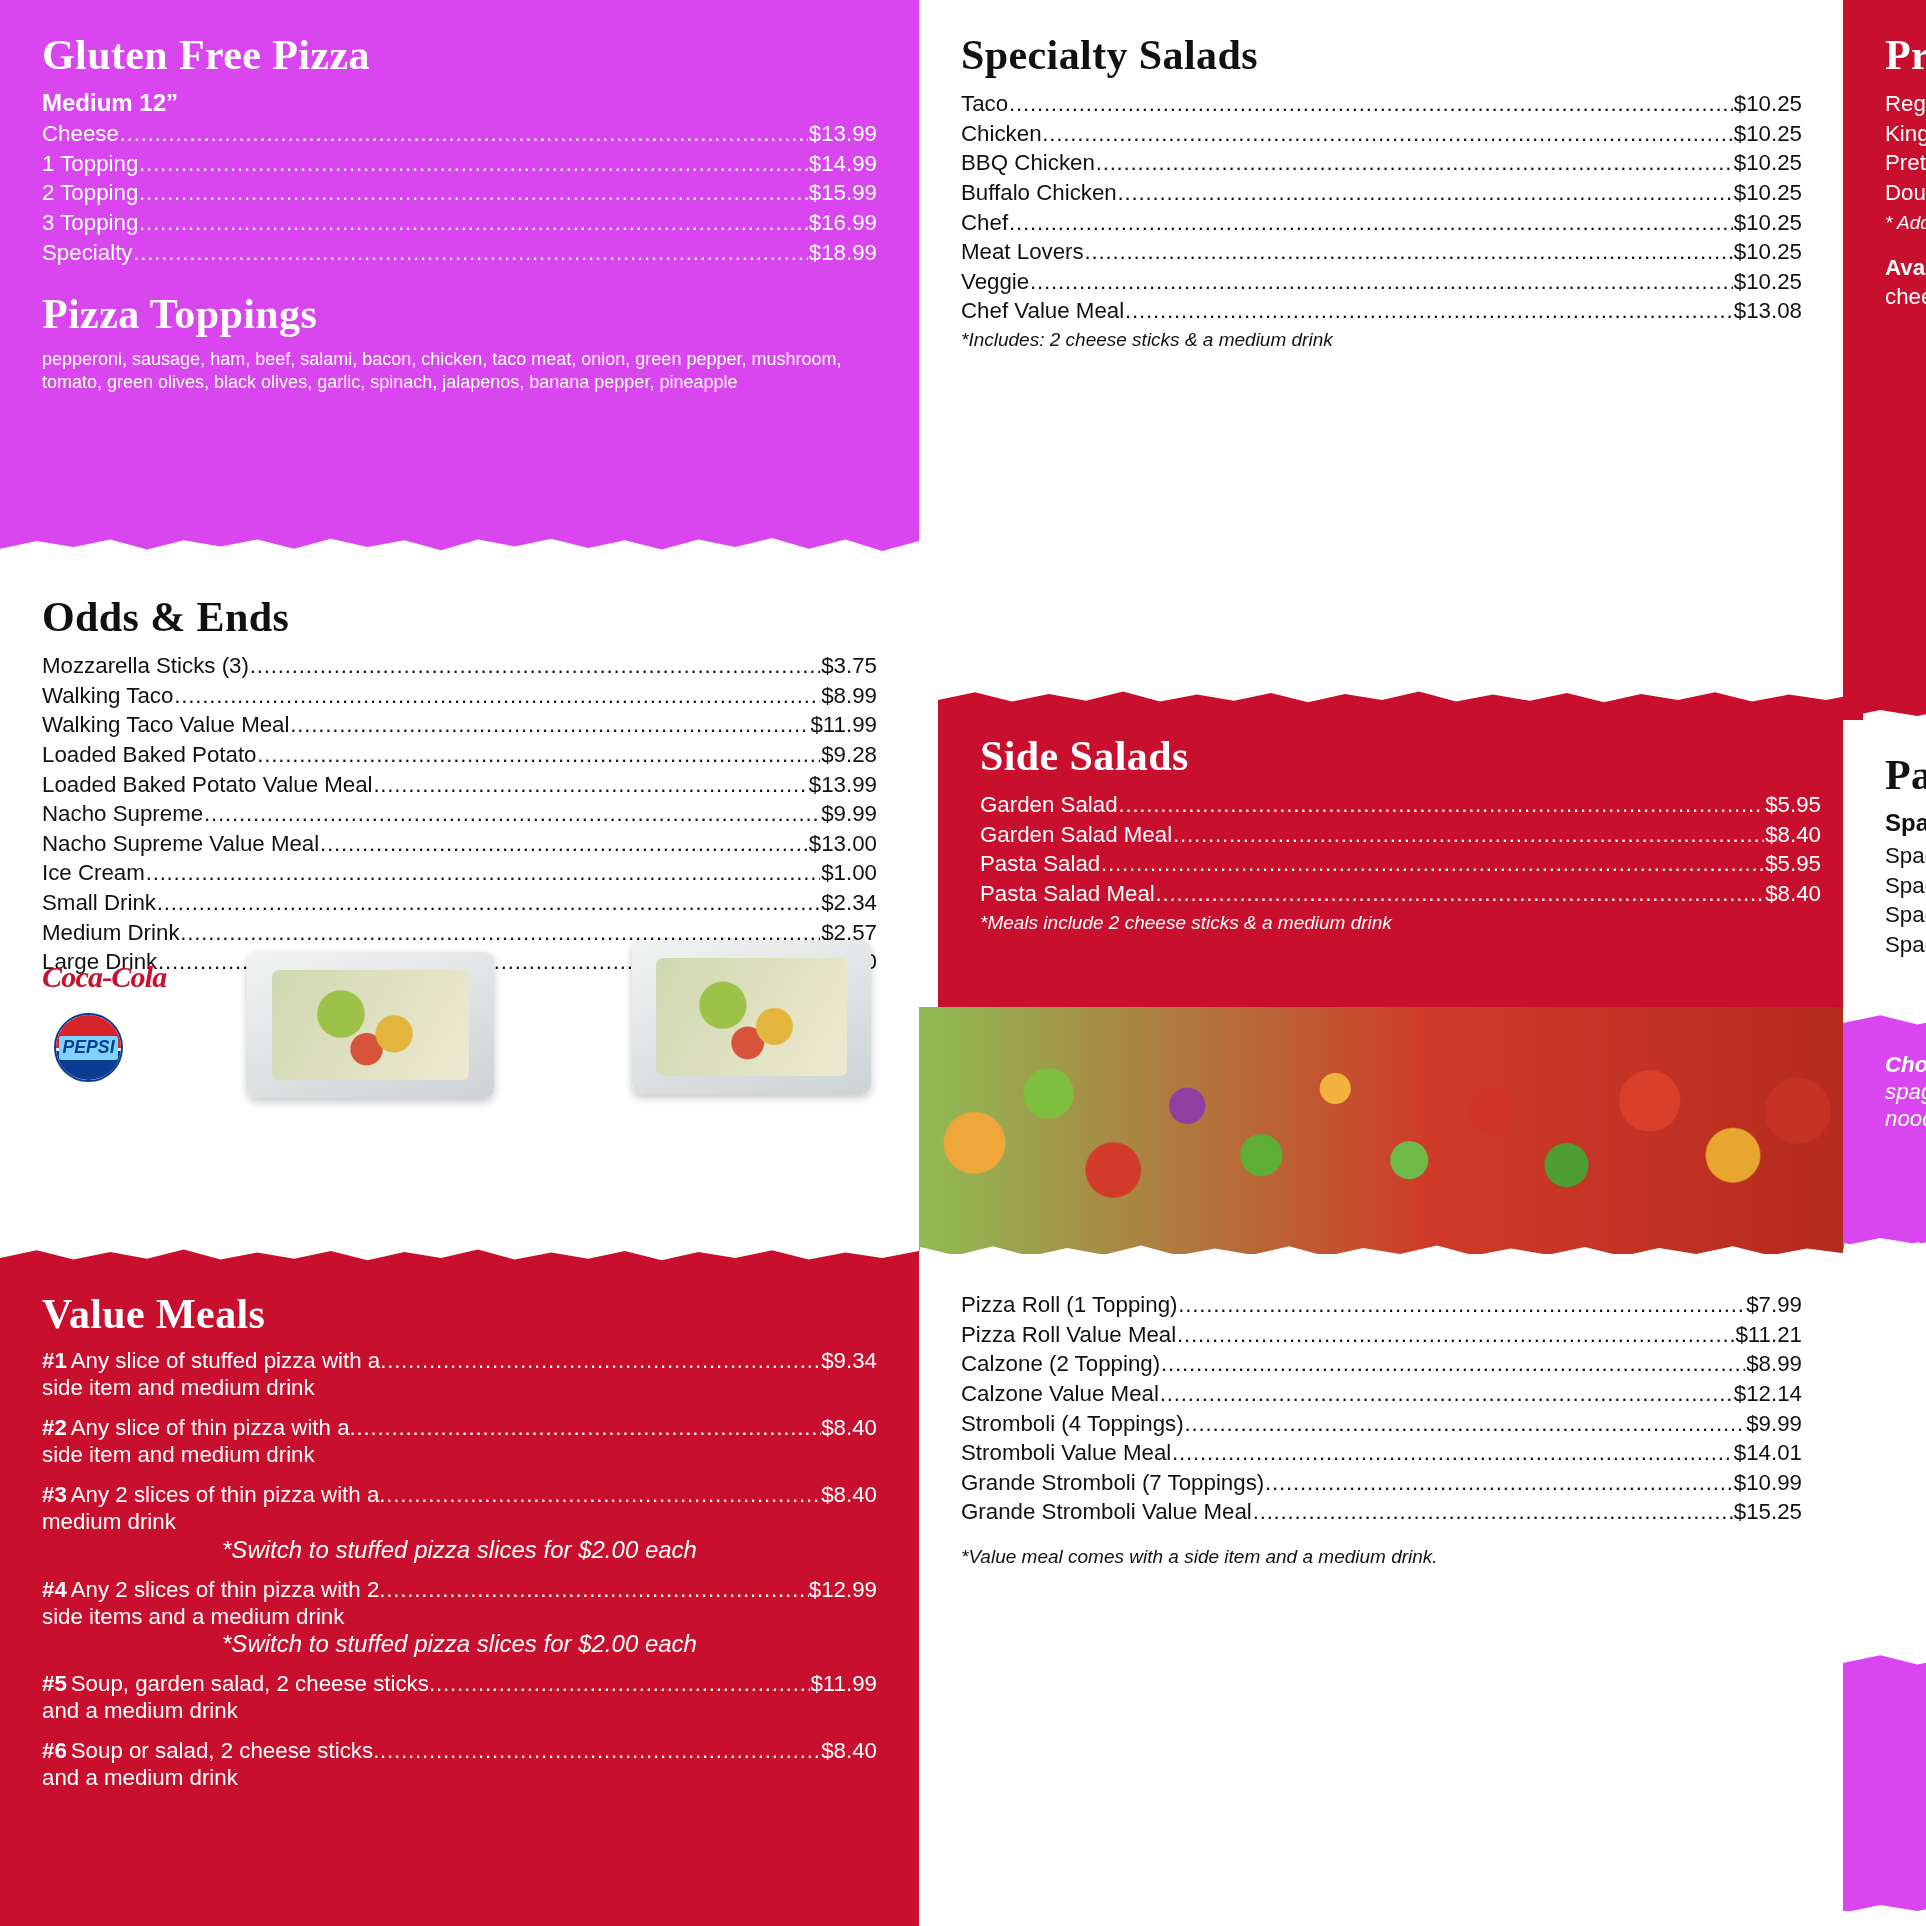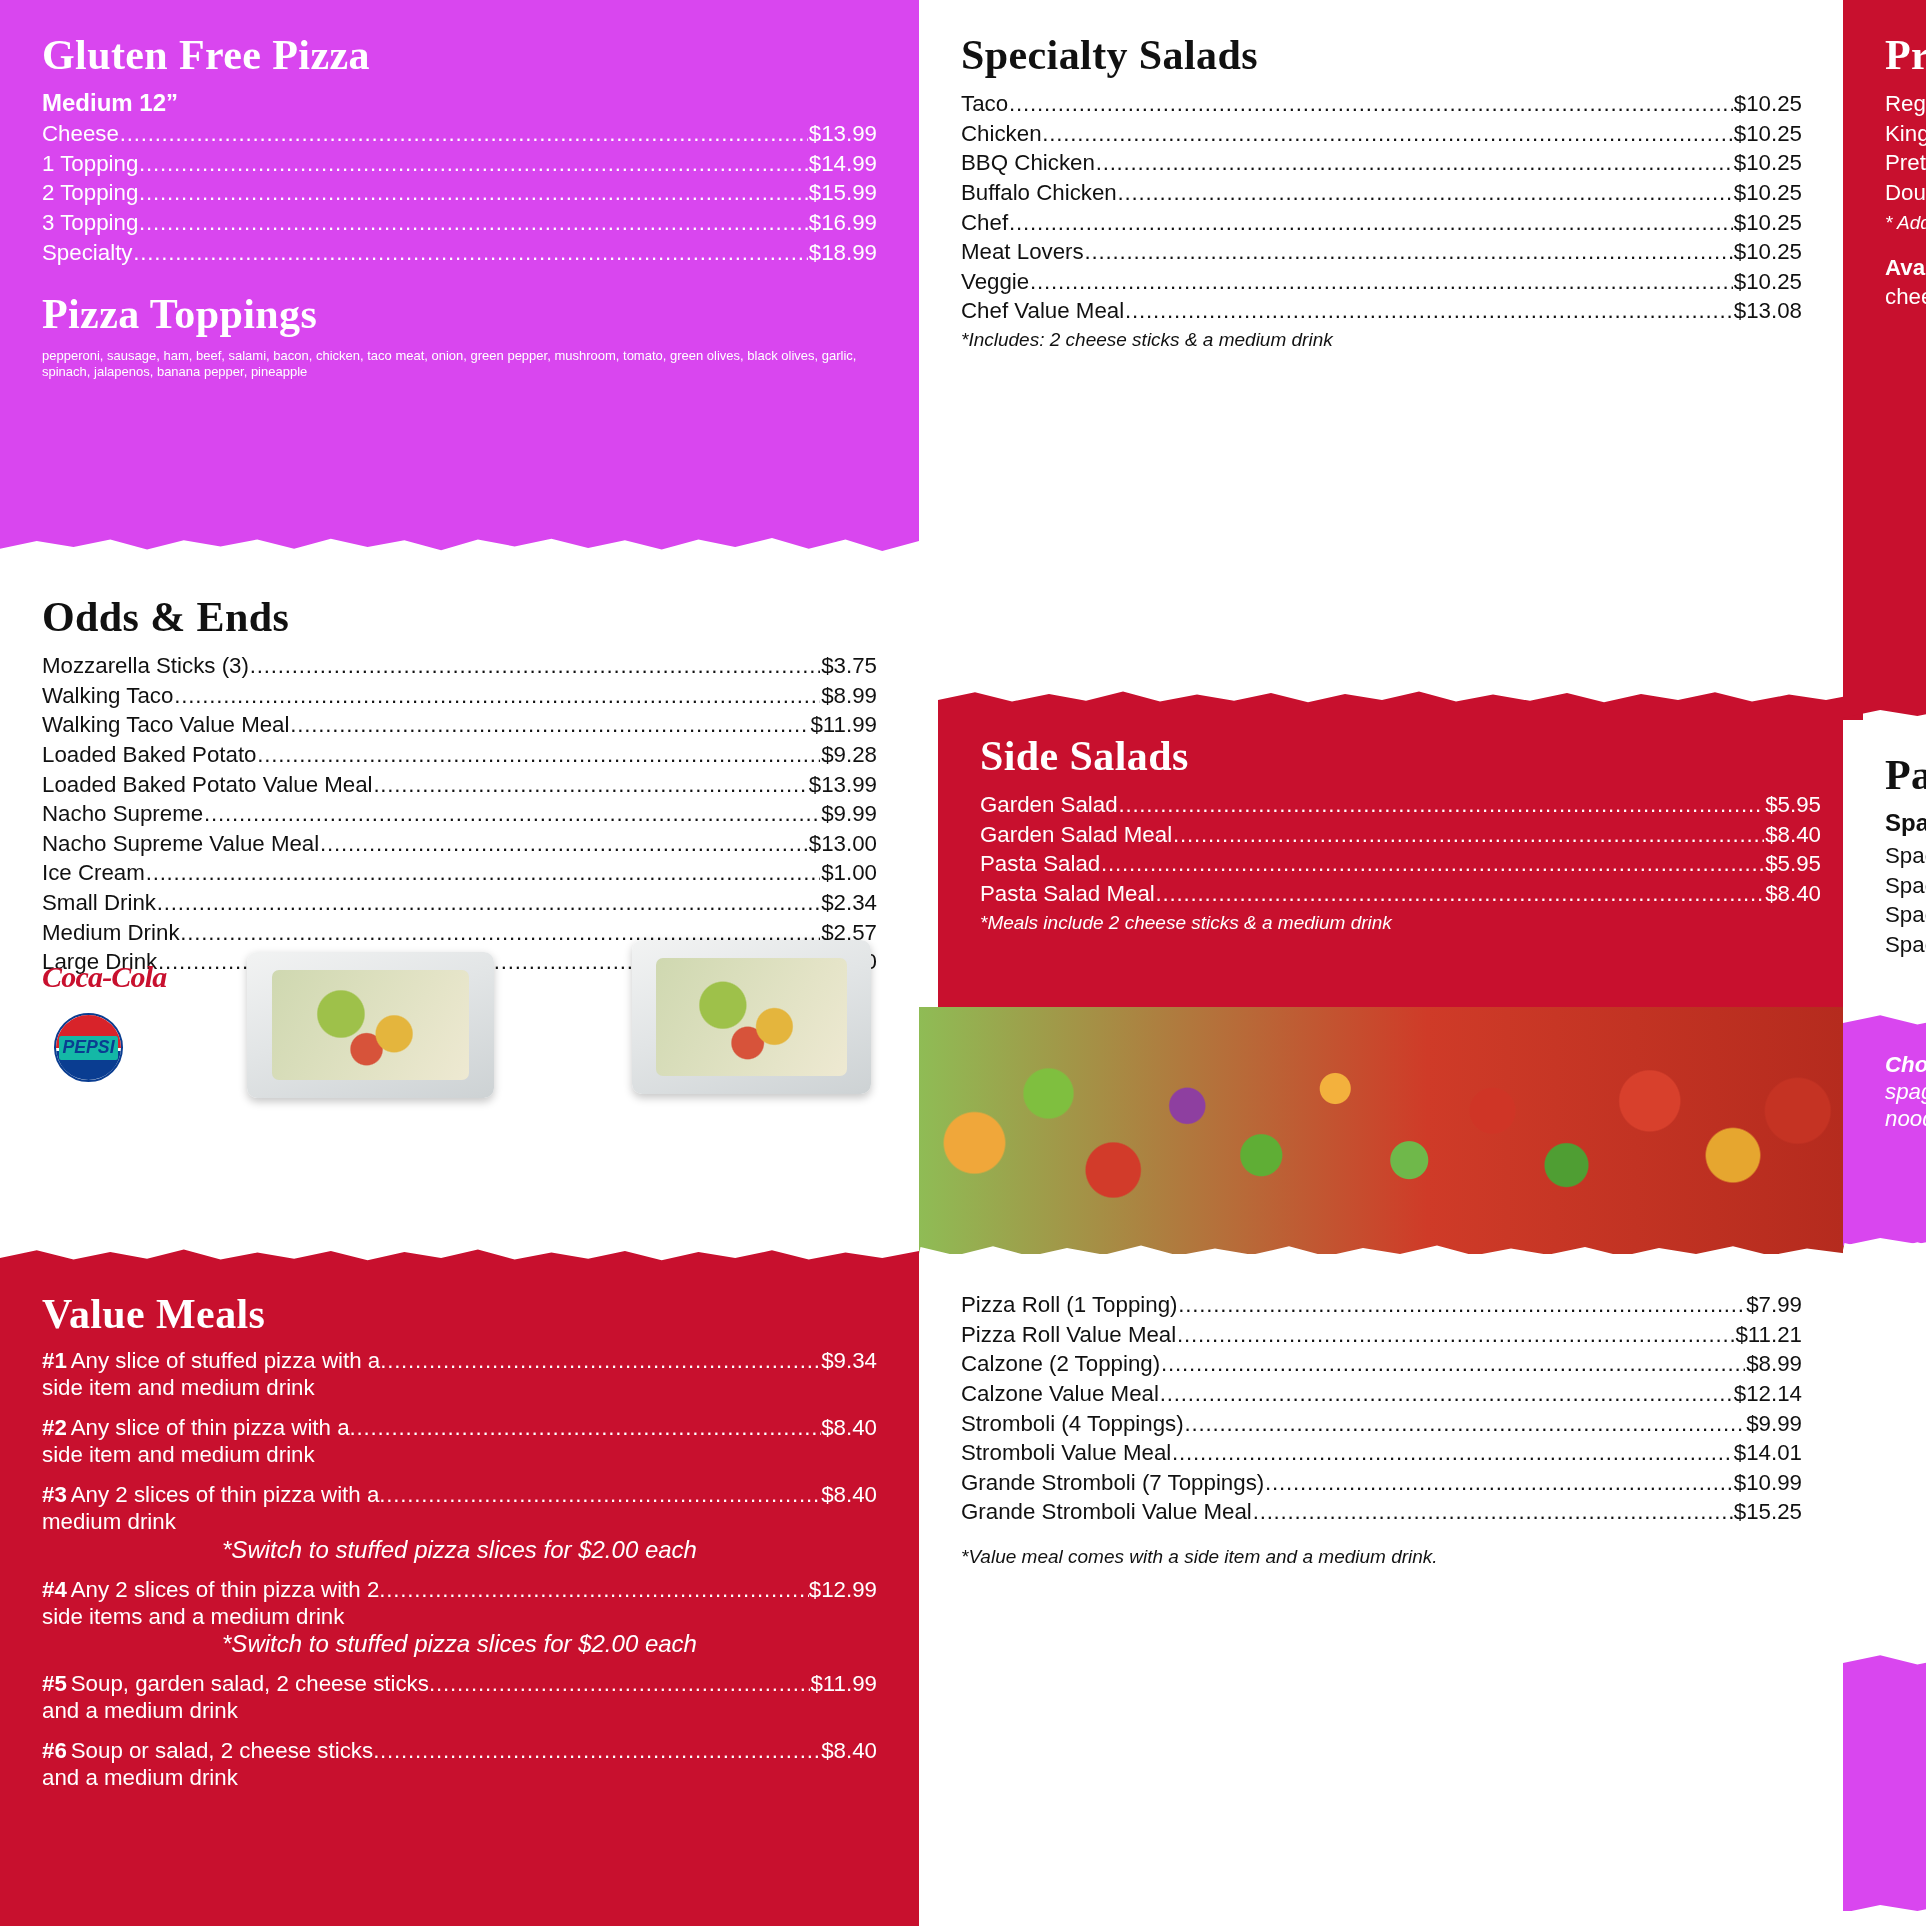--- a/index.html
+++ b/index.html
@@ -62,21 +62,21 @@
     font-size: 42px;
     letter-spacing: 0.4px;
     margin-bottom: 10px;
   }
   .note {
     font-size: 19px;
     font-style: italic;
     line-height: 1.25;
   }
   .small-text {
-    font-size: 13px;
+    font-size: 18px;
     line-height: 1.3;
   }
 
   
   .list { list-style: none; }
   .row {
     display: flex;
     align-items: baseline;
     font-size: 22.3px;
     line-height: 1.33;
@@ -125,21 +125,21 @@
   .pepsi::before {
     content: ""; position: absolute; left: -10%; top: -10%; width: 120%; height: 60%;
     background: #d8232a;
   }
   .pepsi::after {
     content: ""; position: absolute; left: -10%; bottom: -10%; width: 120%; height: 55%;
     background: #0a3d91;
   }
   .pepsi span {
     position: relative; z-index: 3; color: #0a3d91; font-weight: bold;
-    font-size: 17.7px; font-style: italic; background: #14b8a6; padding: 1.5px 3.9px;
+    font-size: 17.7px; font-style: italic; background: #7dd3fc; padding: 1.5px 3.9px;
     border-radius: 2.3px;
   }
   .tray {
     background: linear-gradient(160deg,#f2f3f3 0%, #e2e5e6 45%, #cdd2d4 100%);
     border-radius: 10px;
     box-shadow: 0 3.1px 8.5px rgba(0,0,0,.22);
     position: absolute;
     overflow: hidden;
   }
   .tray::after {

